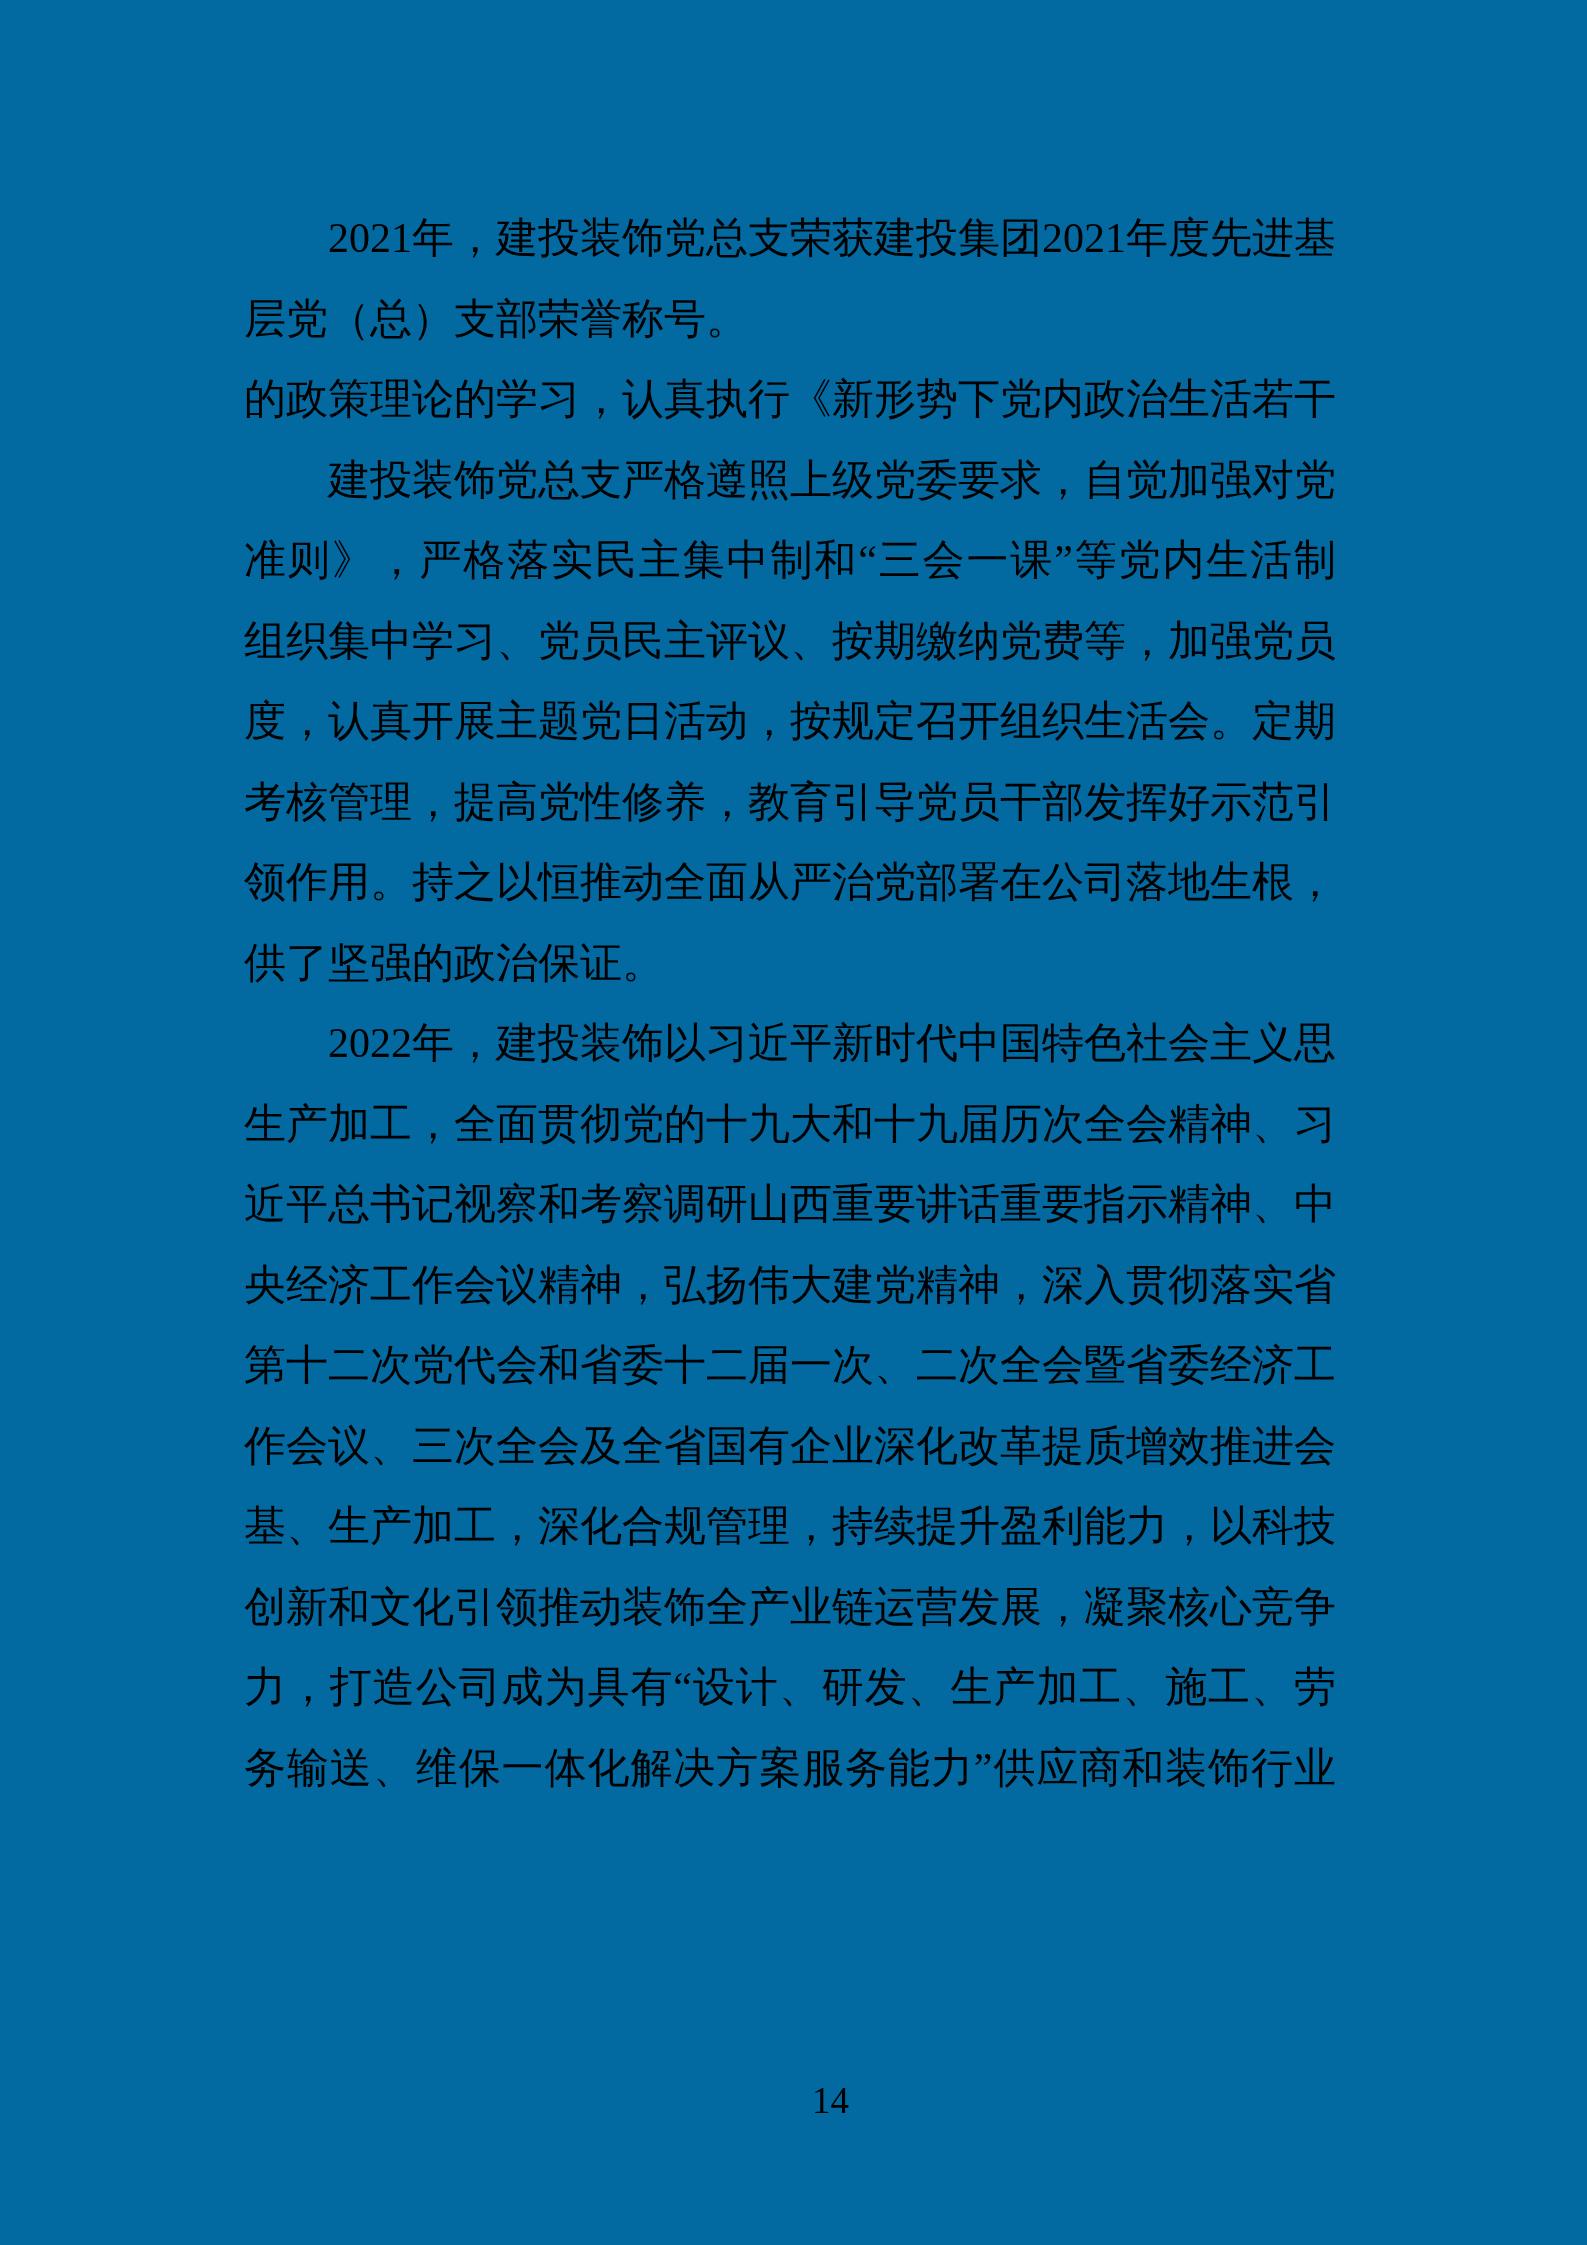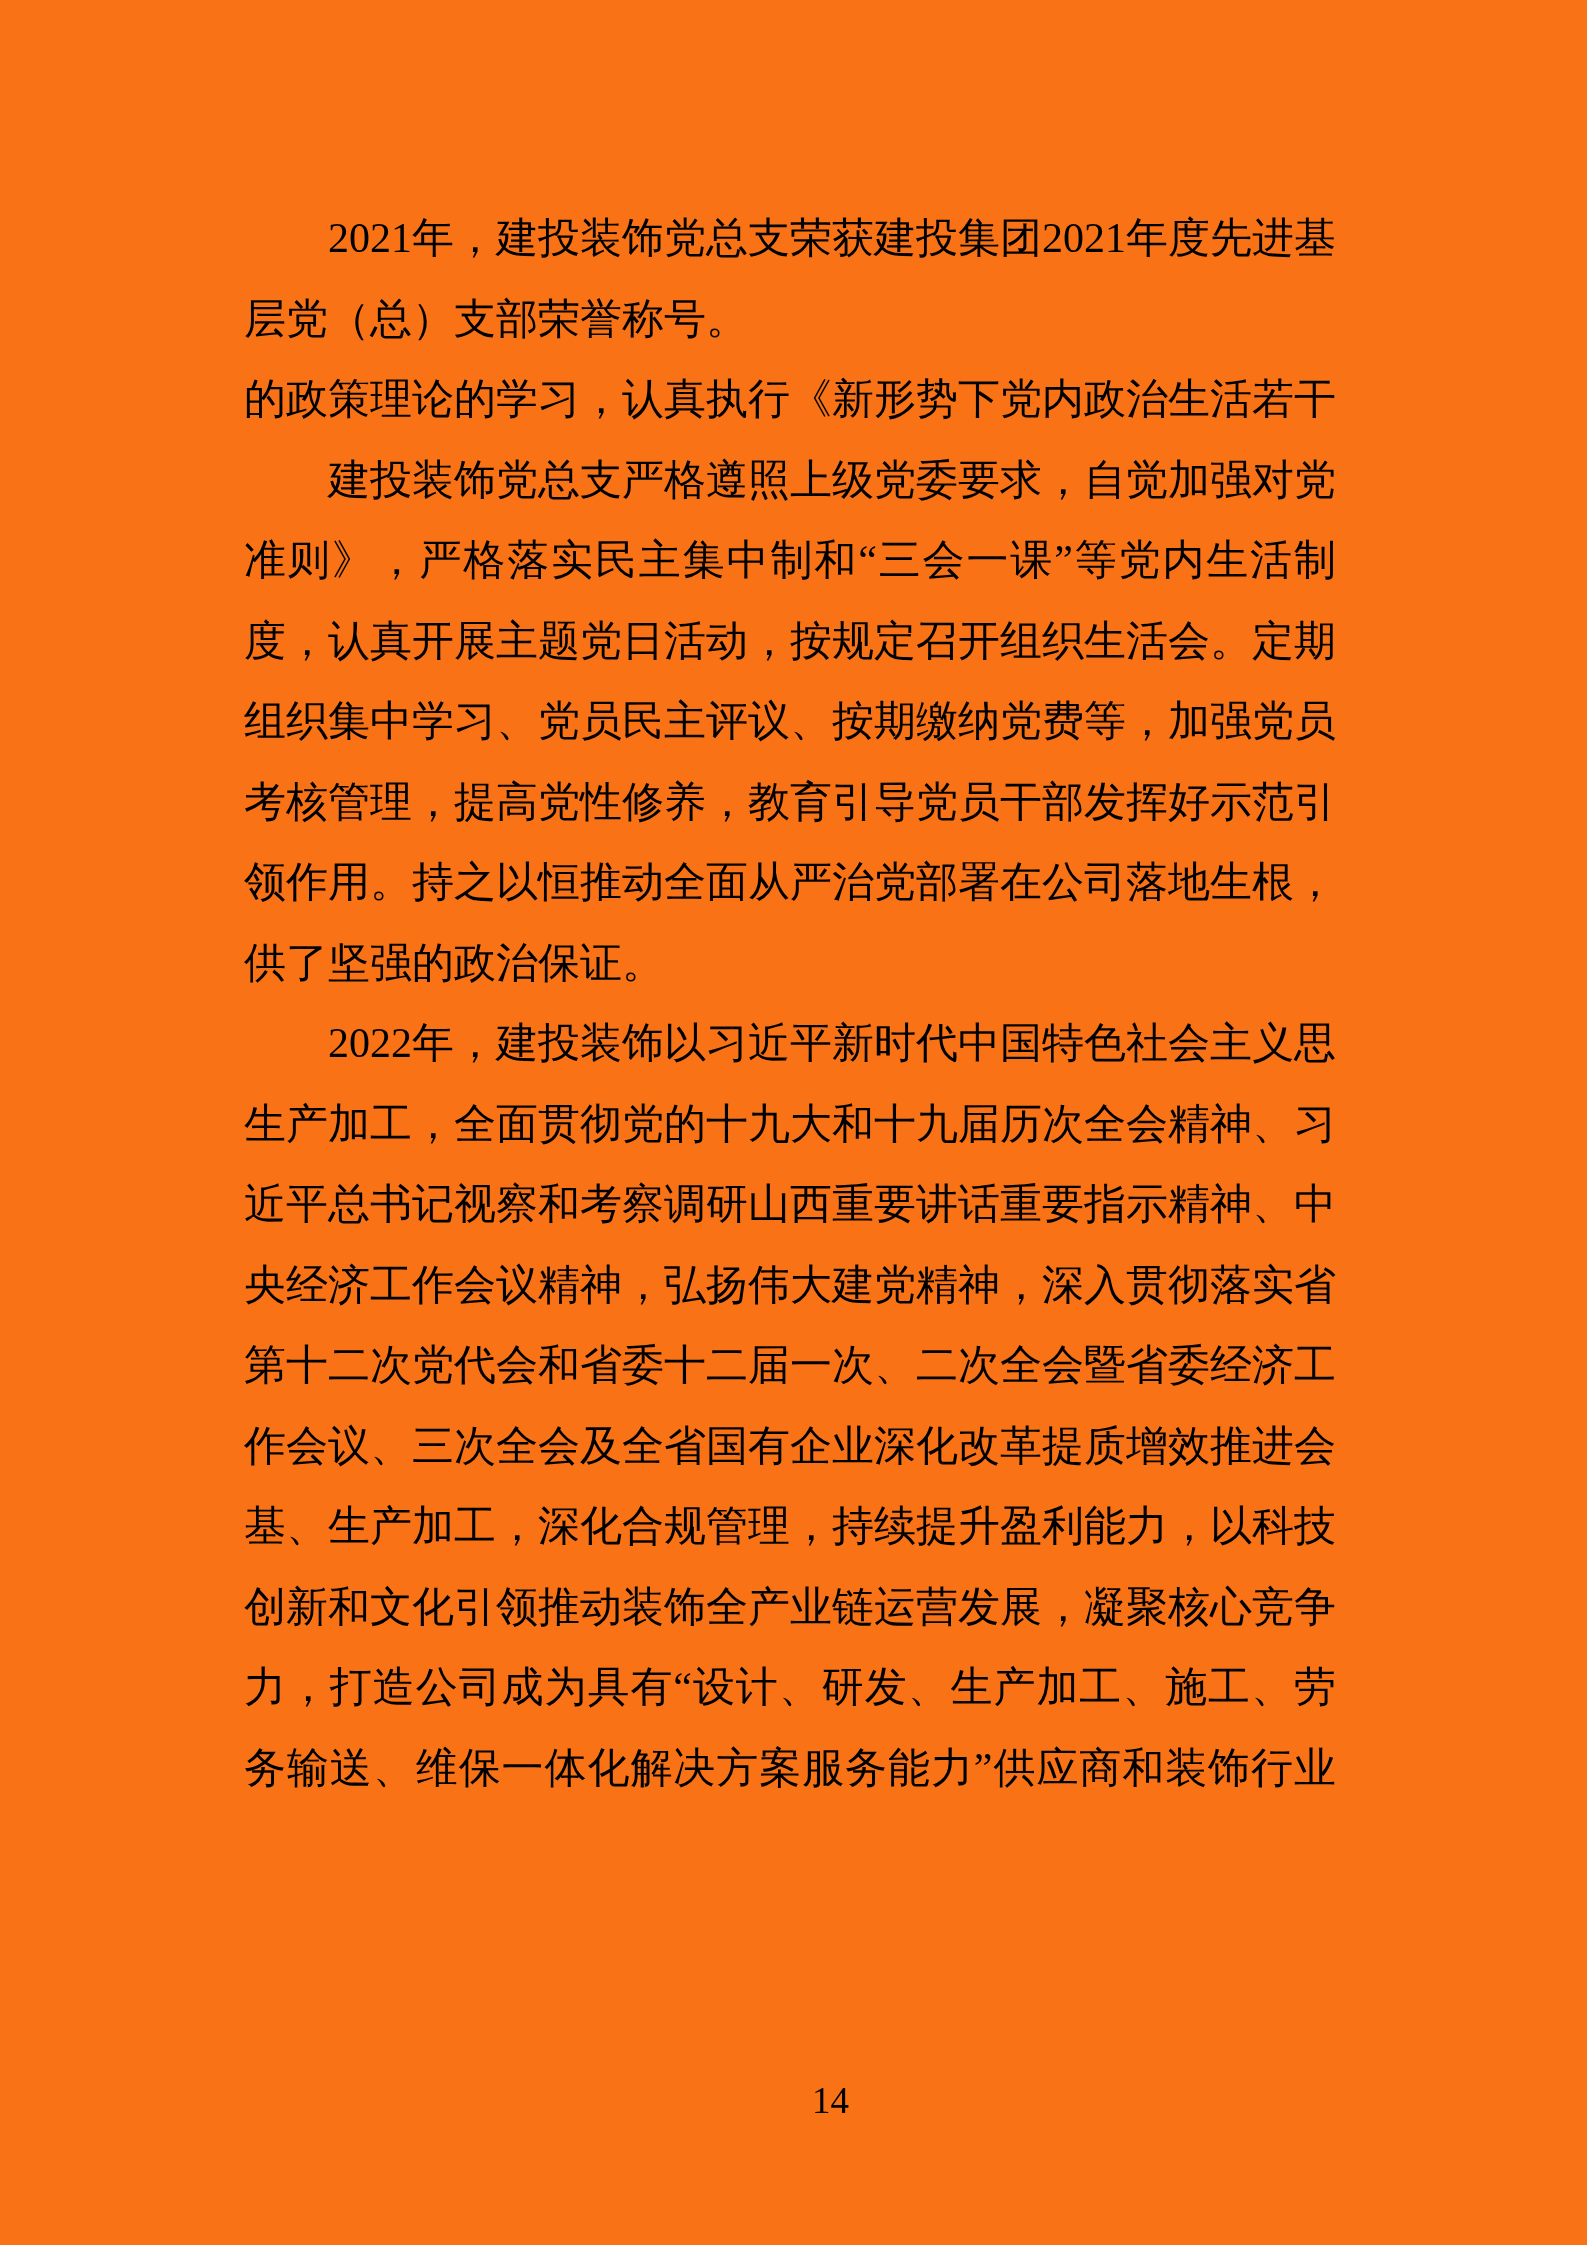--- a/index.html
+++ b/index.html
@@ -5,21 +5,21 @@
   html, body {
     margin: 0;
     padding: 0;
     background: #888;
   }
   .page {
     position: relative;
     width: 1587px;
     height: 2245px;
     margin: 0 auto;
-    background: #f97316;
+    background: #0369a1;
     color: #000000;
     font-family: "Liberation Serif", "DejaVu Serif", serif;
     overflow: hidden;
   }
   .content {
     position: absolute;
     left: 244px;
     top: 198px;
     width: 1092px;
     font-size: 42px;
@@ -59,22 +59,22 @@
 
     <div class="para">
       <div class="line indent jl">2021年，建投装饰党总支荣获建投集团2021年度先进基</div>
       <div class="line">层党（总）支部荣誉称号。</div>
     </div>
 
     <div class="para">
       <div class="line jl">的政策理论的学习，认真执行《新形势下党内政治生活若干</div>
       <div class="line indent jl">建投装饰党总支严格遵照上级党委要求，自觉加强对党</div>
       <div class="line jl">准则》，严格落实民主集中制和“三会一课”等党内生活制</div>
+      <div class="line jl">组织集中学习、党员民主评议、按期缴纳党费等，加强党员</div>
       <div class="line jl">度，认真开展主题党日活动，按规定召开组织生活会。定期</div>
-      <div class="line jl">组织集中学习、党员民主评议、按期缴纳党费等，加强党员</div>
       <div class="line jl">考核管理，提高党性修养，教育引导党员干部发挥好示范引</div>
       <div class="line jl">领作用。持之以恒推动全面从严治党部署在公司落地生根，</div>
       <div class="line">供了坚强的政治保证。</div>
     </div>
 
 
     <div class="para">
       <div class="line indent jl">2022年，建投装饰以习近平新时代中国特色社会主义思</div>
       <div class="line jl">生产加工，全面贯彻党的十九大和十九届历次全会精神、习</div>
       <div class="line jl">近平总书记视察和考察调研山西重要讲话重要指示精神、中</div>

